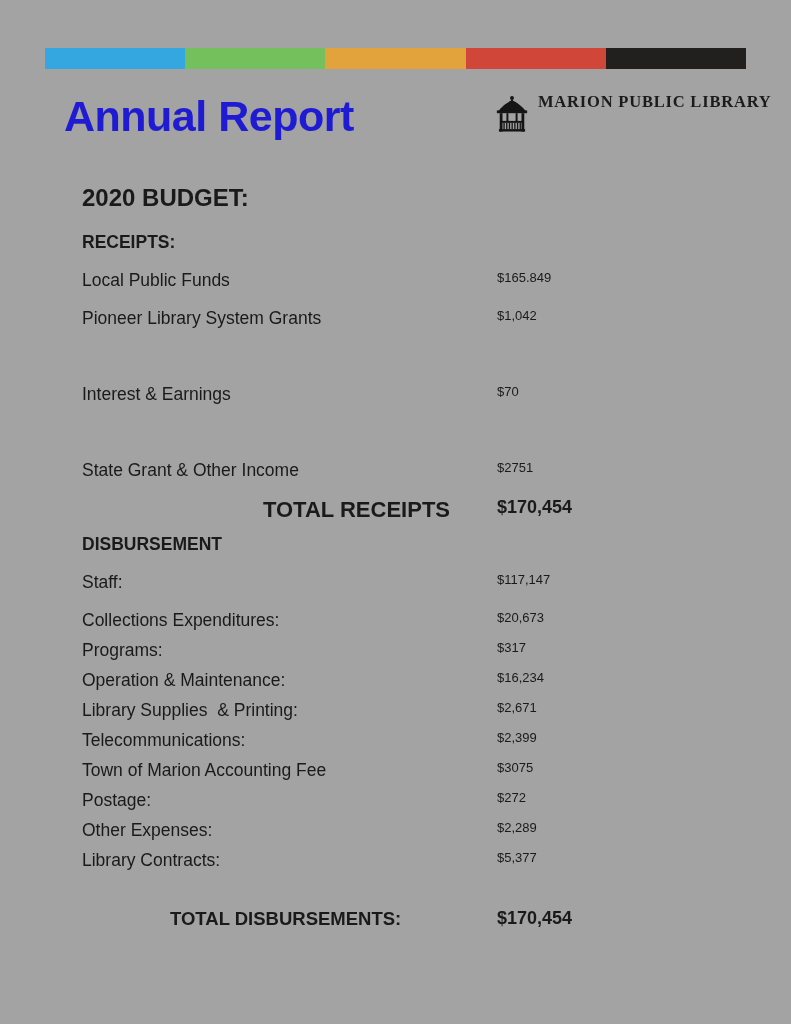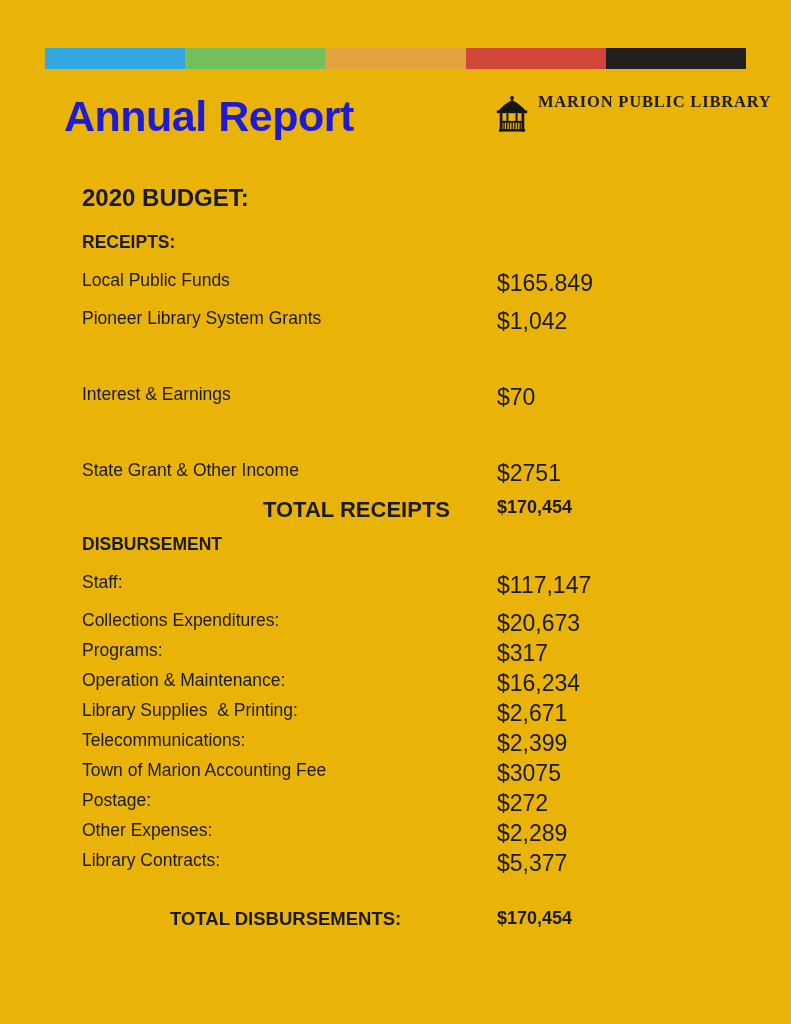--- a/index.html
+++ b/index.html
@@ -1,21 +1,21 @@
 <!DOCTYPE html>
 <html><head>
 <meta charset="utf-8">
 <style>
   * { margin:0; padding:0; box-sizing:border-box; }
   html,body { background:#ffffff; }
   body { font-family:"Liberation Sans", sans-serif; color:#1a1a1a; }
   .page {
     position:relative;
     width:791px; height:1024px;
-    background:#eab308;
+    background:#a3a3a3;
     overflow:hidden;
   }
 
   
   .stripe {
     position:absolute; left:45px; top:48px;
     width:701px; height:21px;
     display:flex;
   }
   .stripe span { flex:1 1 0; height:100%; }
@@ -34,21 +34,21 @@
   .logo-text {
     font-family:"Liberation Serif", serif;
     font-weight:700; font-size:16.5px; letter-spacing:0.8px;
     color:#1b1b1b; margin-left:8px; padding-bottom:4px;
     white-space:nowrap;
   }
 
   
   .row { position:absolute; left:0; width:100%; height:24px; }
   .lbl { position:absolute; left:82px; font-size:17.5px; white-space:pre; }
-  .val { position:absolute; left:497px; font-size:23px; }
+  .val { position:absolute; left:497px; font-size:13px; }
   .budget-title { position:absolute; left:82px; font-size:24px; font-weight:700; }
   .section-header { position:absolute; left:82px; font-size:17.5px; font-weight:700; }
   .total-lbl-r { position:absolute; right:341px; font-size:22px; font-weight:700; white-space:nowrap; }
   .total-lbl-l { position:absolute; left:170px; font-size:18.5px; font-weight:700; white-space:nowrap; }
   .total-val { position:absolute; left:497px; font-size:18px; font-weight:700; }
 </style>
 </head>
 <body>
 
 <div class="page">

